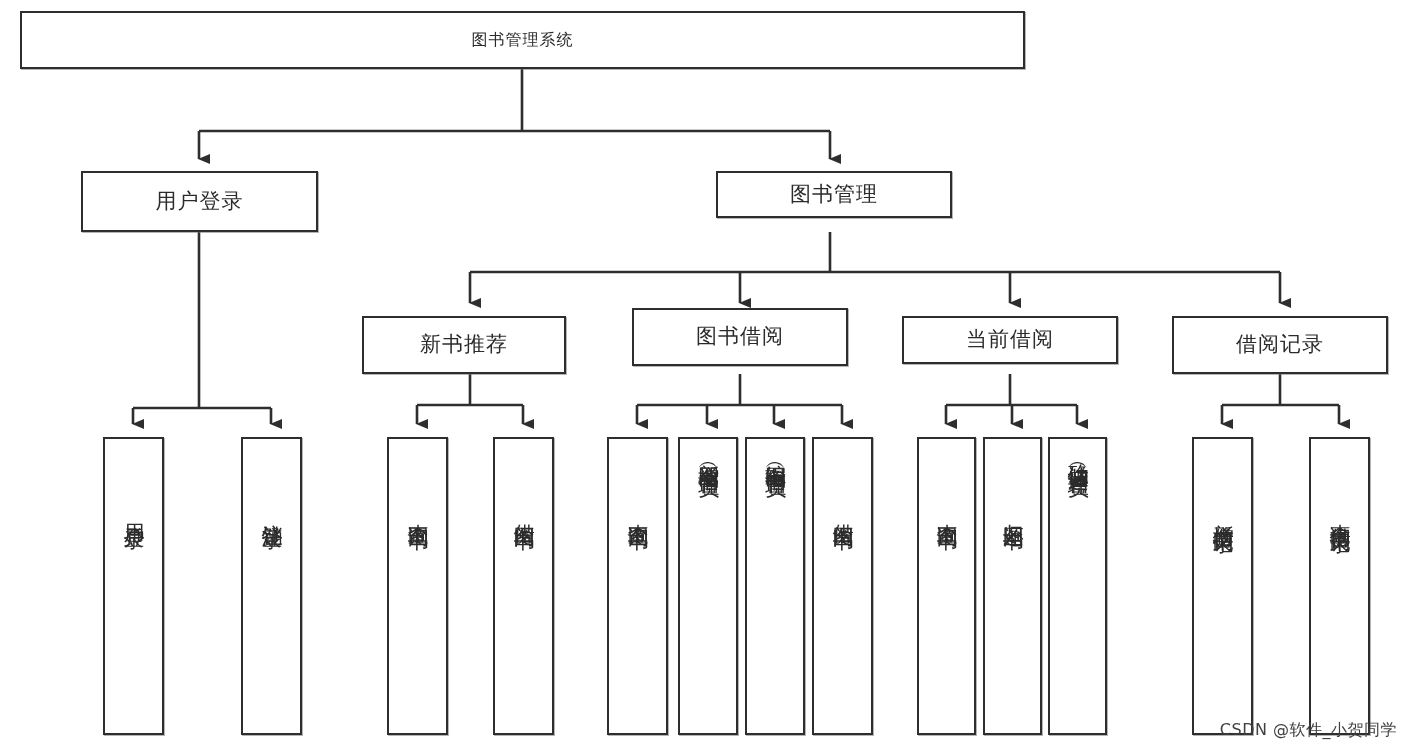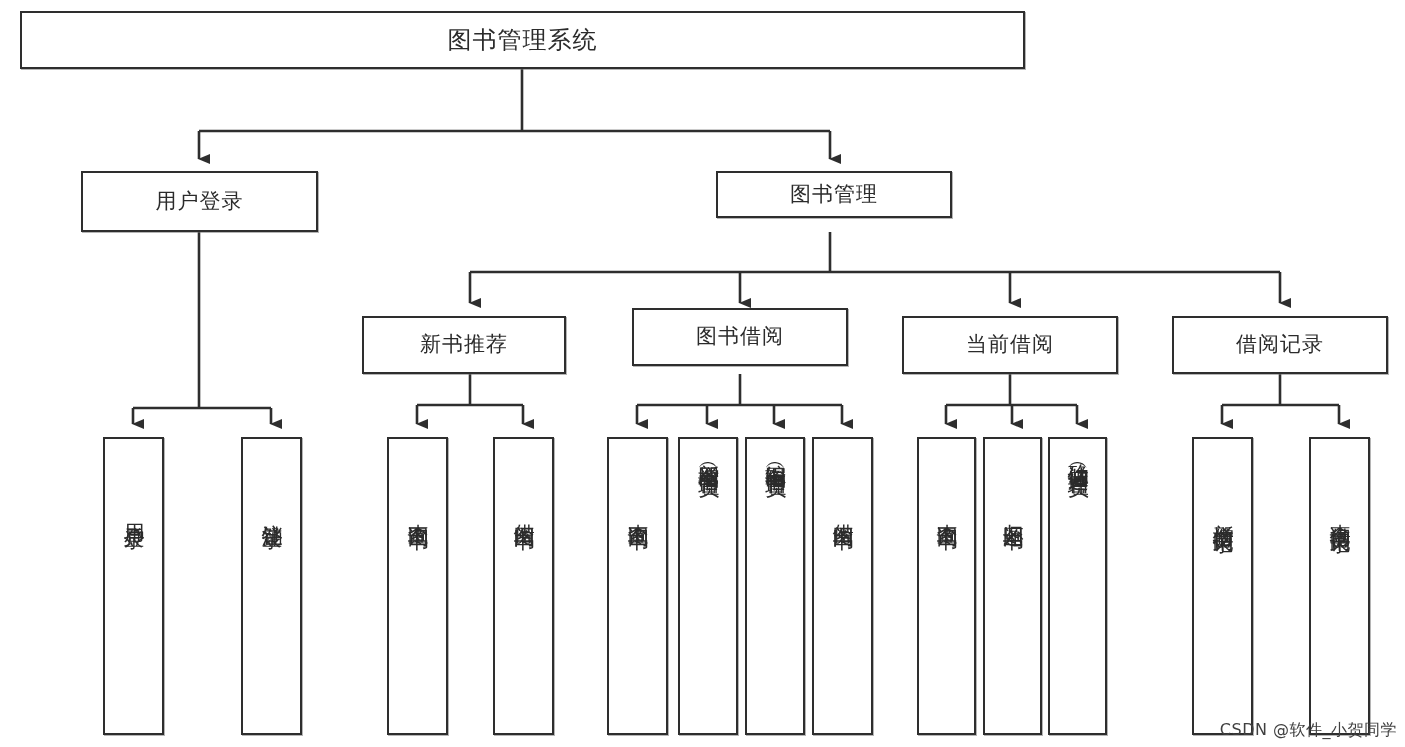--- a/index.html
+++ b/index.html
@@ -35,21 +35,21 @@
     color: #2b2b2b;
     box-shadow: 1px 1px 0 rgba(120,120,120,0.55);
   }
   .node.horiz {
     font-size: 21px;
     letter-spacing: 1px;
     line-height: 1.2;
     white-space: nowrap;
   }
   .node.root {
-    font-size: 24px;
+    font-size: 16px;
   }
   .node.leaf {
     align-items: flex-start;
     padding-top: 8px;
   }
   .vtext {
     writing-mode: vertical-rl;
     text-orientation: upright;
     font-size: 21px;
     line-height: 1.12;
@@ -135,21 +135,21 @@
   <div class="node horiz" style="left:716px; top:171px; width:236px; height:47px;">
     <span>图书管理</span>
   </div>
 
   <div class="node horiz" style="left:362px; top:316px; width:204px; height:58px;">
     <span>新书推荐</span>
   </div>
   <div class="node horiz" style="left:632px; top:308px; width:216px; height:58px;">
     <span>图书借阅</span>
   </div>
-  <div class="node horiz" style="left:902px; top:316px; width:216px; height:58px;">
+  <div class="node horiz" style="left:902px; top:316px; width:216px; height:48px;">
     <span>当前借阅</span>
   </div>
   <div class="node horiz" style="left:1172px; top:316px; width:216px; height:58px;text-align:center;">
     <span>借阅记录</span>
   </div>
 
   <div class="node leaf leaf-center" style="left:103px; top:437px; width:61px; height:298px;">
     <span class="vtext">用户登录</span>
   </div>
   <div class="node leaf leaf-center" style="left:241px; top:437px; width:61px; height:298px;">

